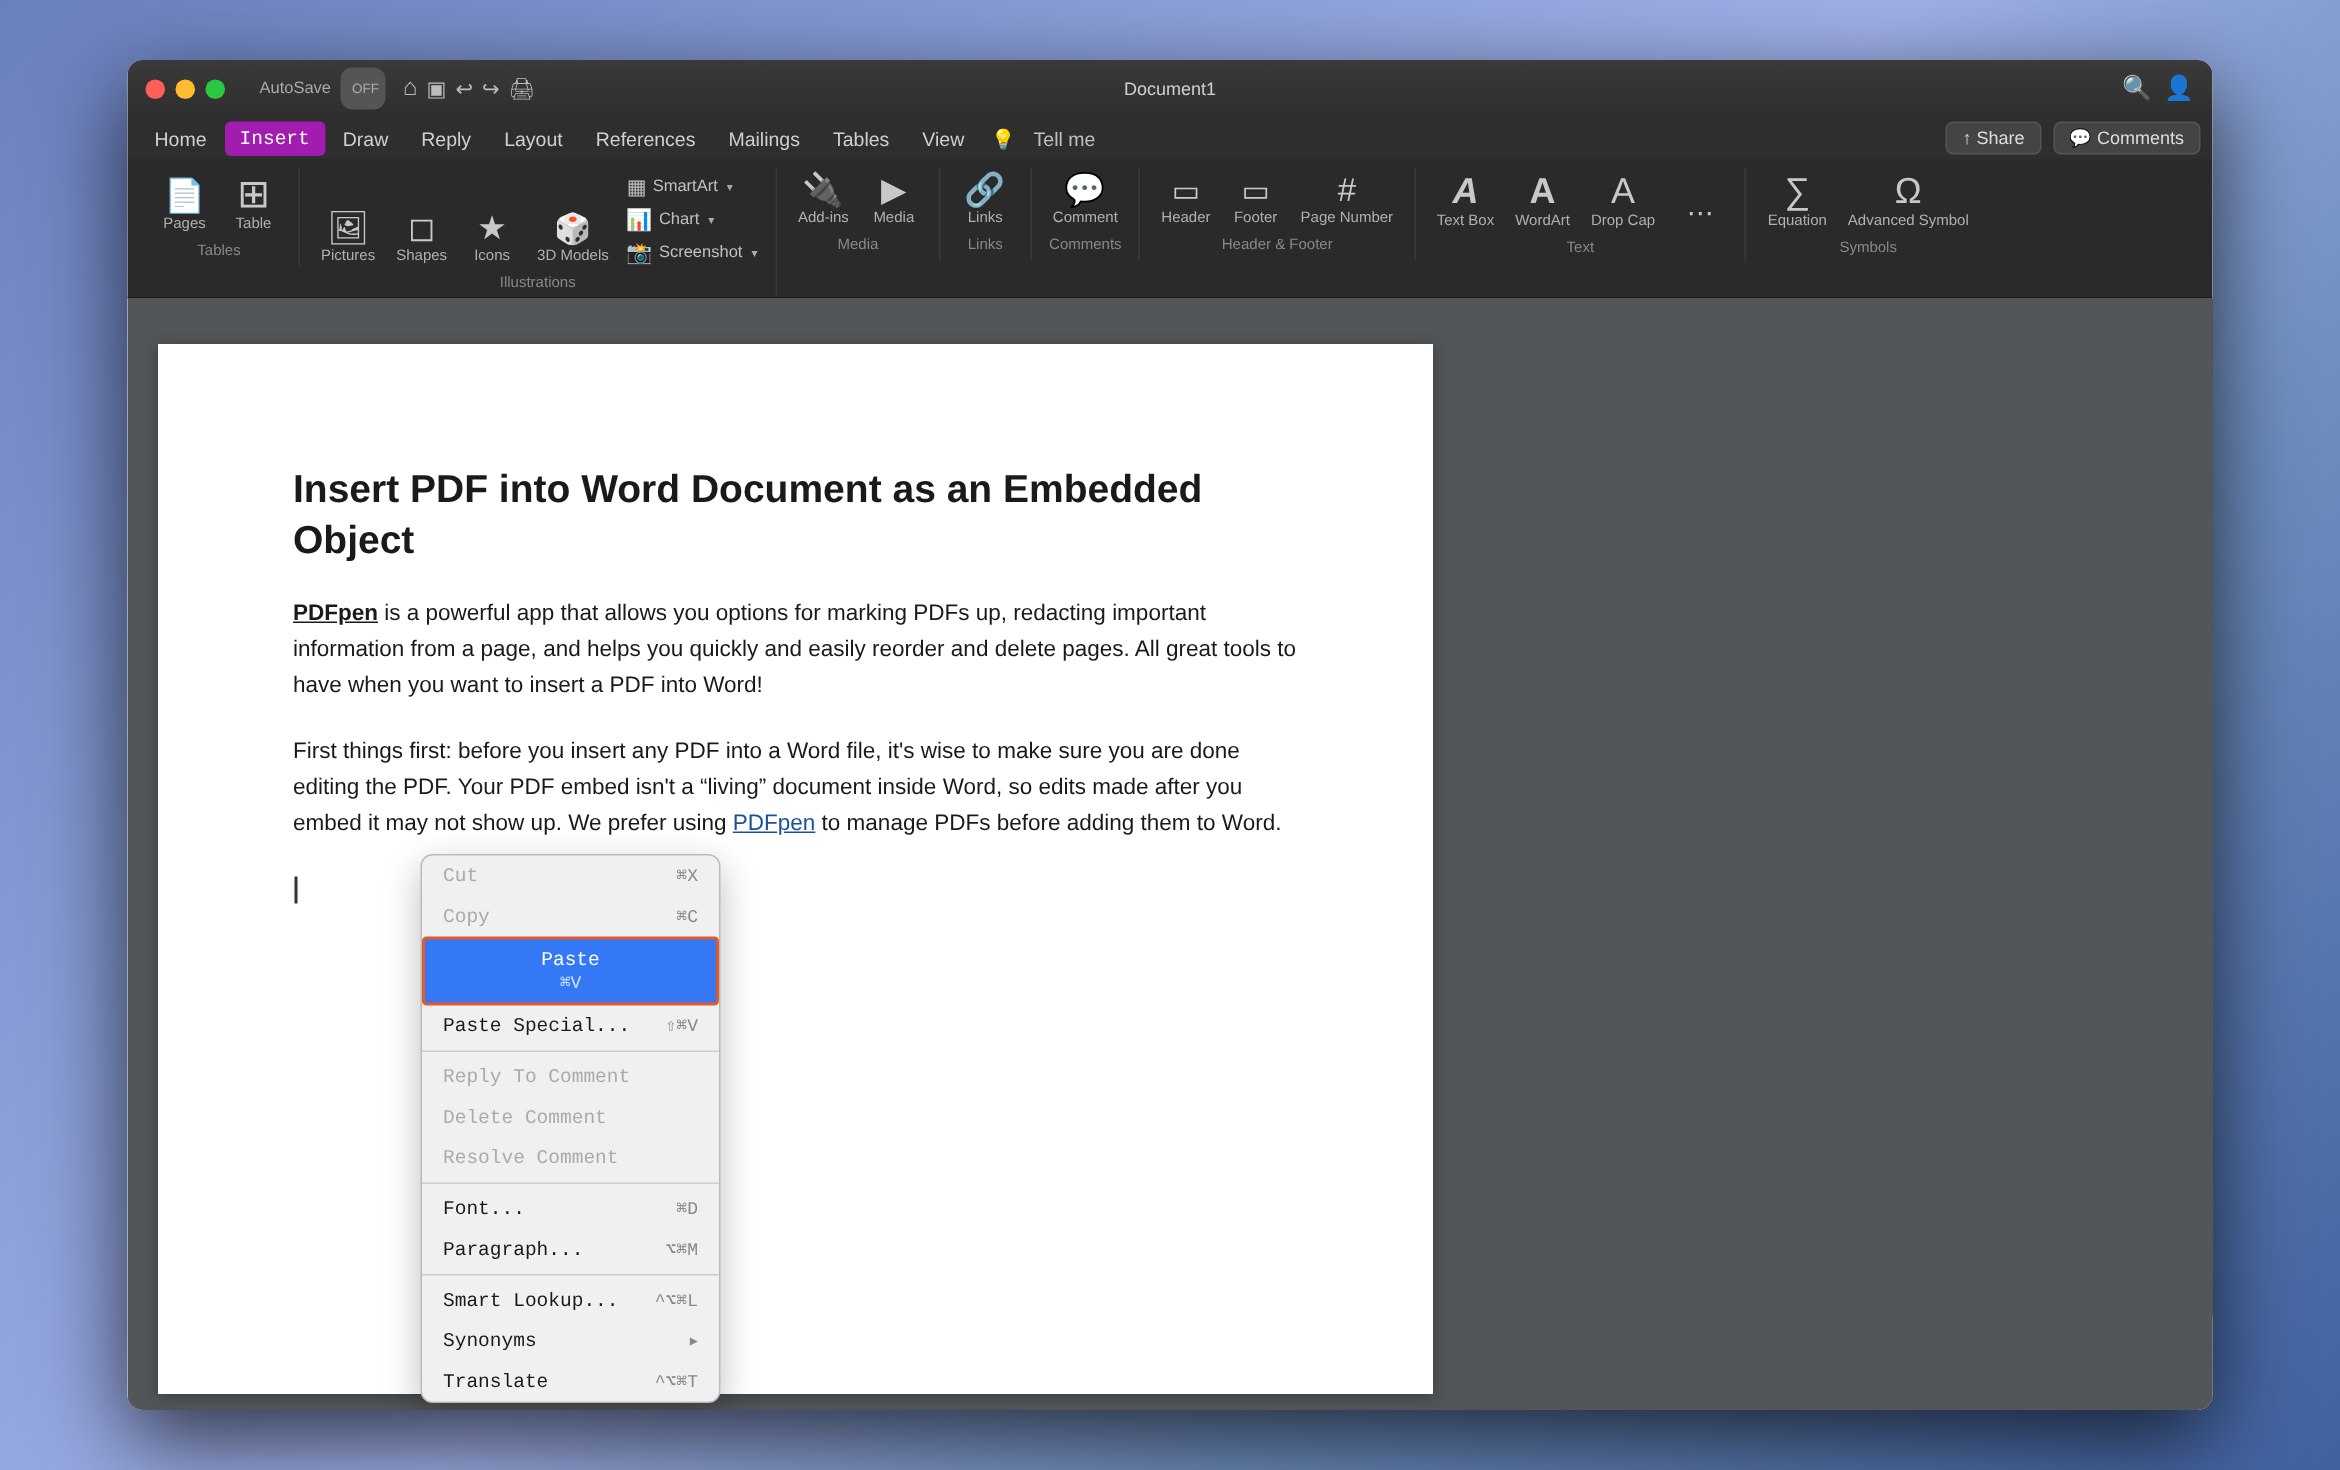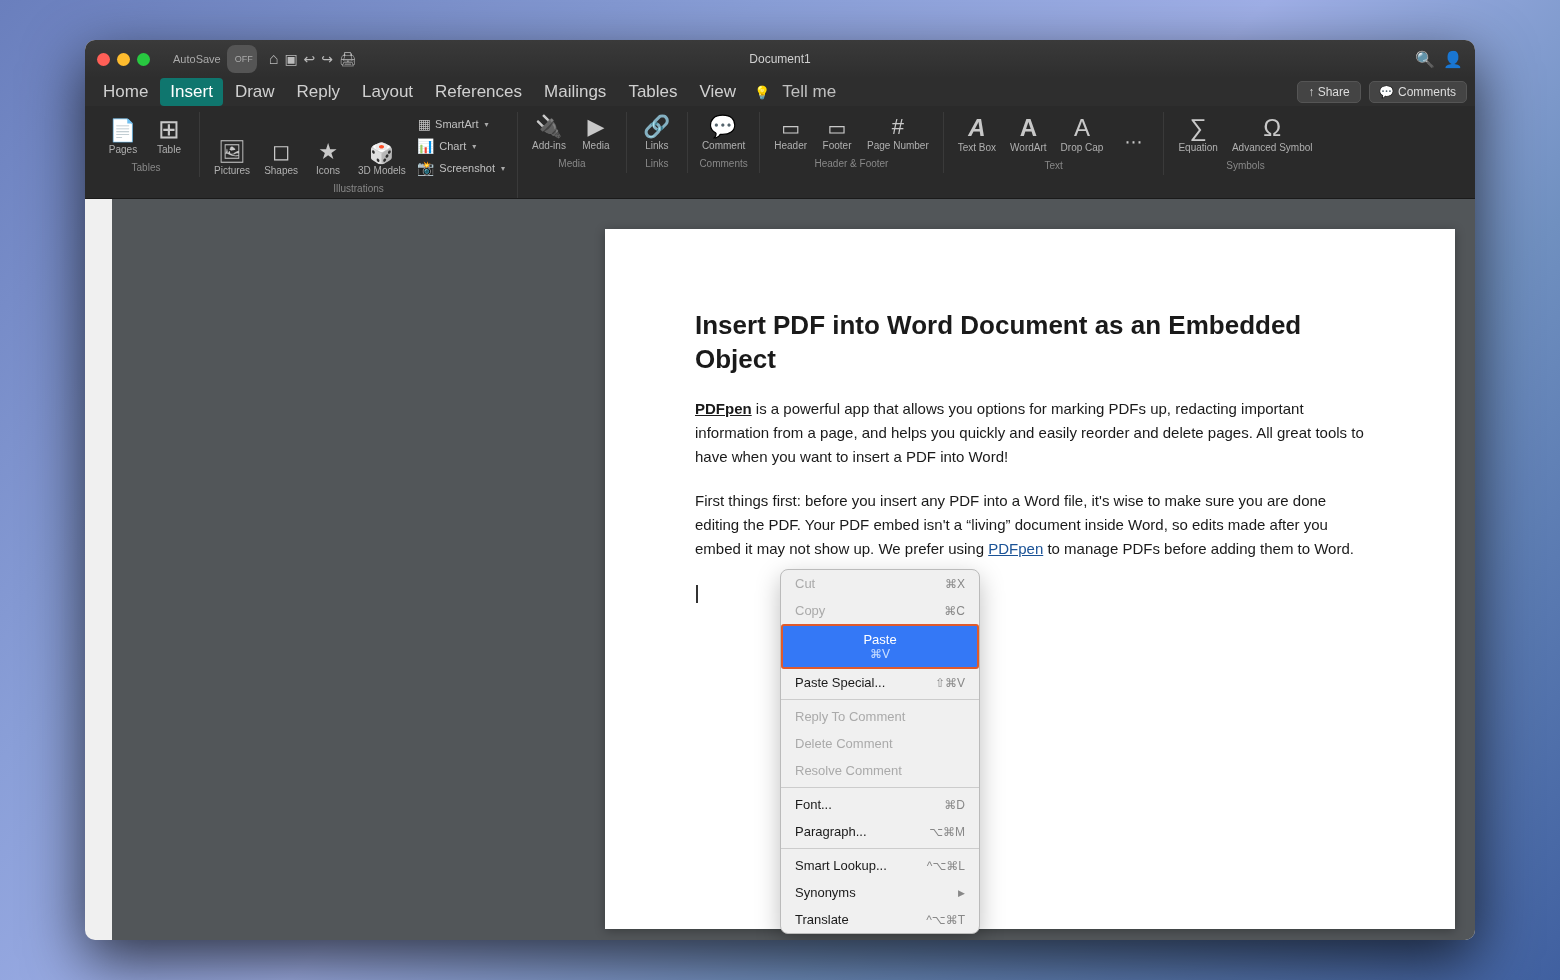--- a/index.html
+++ b/index.html
@@ -90,28 +90,29 @@
     .menu-bar {
       height: 28px;
       background: #2e2e2e;
       display: flex;
       align-items: center;
       padding: 0 8px;
       gap: 2px;
     }
     .menu-item {
       color: #d0d0d0;
-      font-size: 17px;
+      font-size: 13px;
       padding: 4px 10px;
       border-radius: 4px;
       cursor: pointer;
     }
     .menu-item.active {
-      background: #0f766e;
+      background: #a21caf;
       color: white;
+      font-family: Liberation Mono, monospace;
     }
     .menu-right {
       margin-left: auto;
       display: flex;
       gap: 8px;
     }
     .share-btn, .comments-btn {
       background: #444;
       color: #ddd;
       font-size: 12px;
@@ -201,24 +202,23 @@
       white-space: nowrap;
     }
     .ribbon-stack-icon { font-size: 14px; }
 
     
     .document-area {
       background: #525659;
       height: calc(900px - 38px - 28px - 76px);
       overflow-y: auto;
       display: flex;
-      justify-content: flex-end;
+      justify-content: flex-start;
       padding: 30px 20px;
       position: relative;
-      margin-left: 27px;
     }
 
     .page {
       background: white;
       width: 850px;
       min-height: 700px;
       box-shadow: 0 2px 10px rgba(0,0,0,0.3);
       padding: 80px 90px 80px 90px;
       position: relative;
     }
@@ -265,20 +265,21 @@
       position: absolute;
       top: 340px;
       left: 175px;
       width: 200px;
       background: #f0f0f0;
       border: 1px solid #bbb;
       border-radius: 8px;
       box-shadow: 0 8px 24px rgba(0,0,0,0.25);
       overflow: hidden;
       z-index: 100;
+      font-family: Liberation Mono, monospace;
     }
 
     .cm-item {
       display: flex;
       justify-content: space-between;
       align-items: center;
       padding: 6px 14px;
       font-size: 13px;
       color: #1a1a1a;
       cursor: pointer;

